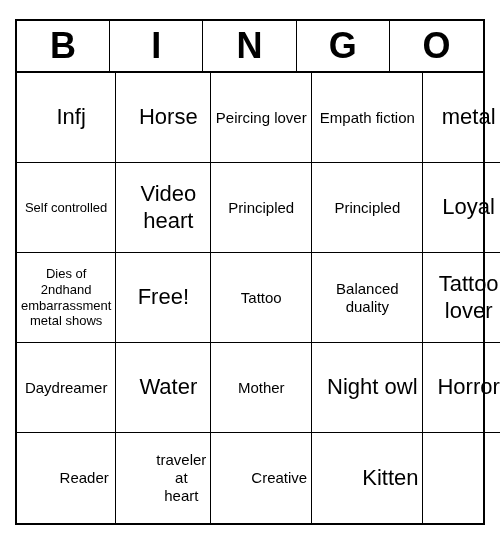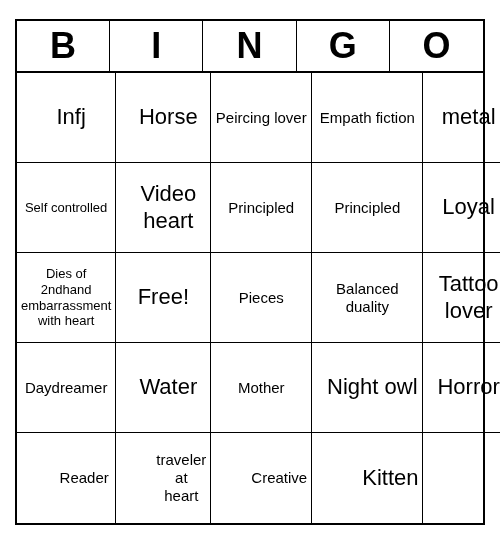--- a/index.html
+++ b/index.html
@@ -103,23 +103,23 @@
   <div class="bingo-cell large-text">Infj</div>
       <div class="bingo-cell large-text">Horse</div>
       <div class="bingo-cell medium-text">Peircing lover</div>
       <div class="bingo-cell medium-text">Empath fiction</div>
       <div class="bingo-cell large-text">metal</div>
       <div class="bingo-cell small-text">Self controlled</div>
       <div class="bingo-cell large-text">Video heart</div>
       <div class="bingo-cell medium-text">Principled</div>
       <div class="bingo-cell medium-text">Principled</div>
       <div class="bingo-cell large-text">Loyal</div>
-      <div class="bingo-cell small-text">Dies of 2ndhand embarrassment with heart</div>
+      <div class="bingo-cell small-text">Dies of 2ndhand embarrassment metal shows</div>
       <div class="bingo-cell free">Free!</div>
-      <div class="bingo-cell medium-text">Pieces</div>
+      <div class="bingo-cell medium-text">Tattoo</div>
       <div class="bingo-cell medium-text">Balanced duality</div>
       <div class="bingo-cell large-text">Tattoo lover</div>
       <div class="bingo-cell medium-text">Daydreamer</div>
       <div class="bingo-cell large-text">Water</div>
       <div class="bingo-cell medium-text">Mother</div>
       <div class="bingo-cell large-text">Night owl</div>
       <div class="bingo-cell large-text">Horror</div>
       <div class="bingo-cell medium-text">Reader</div>
       <div class="bingo-cell medium-text">traveler at heart</div>
       <div class="bingo-cell medium-text">Creative</div>

